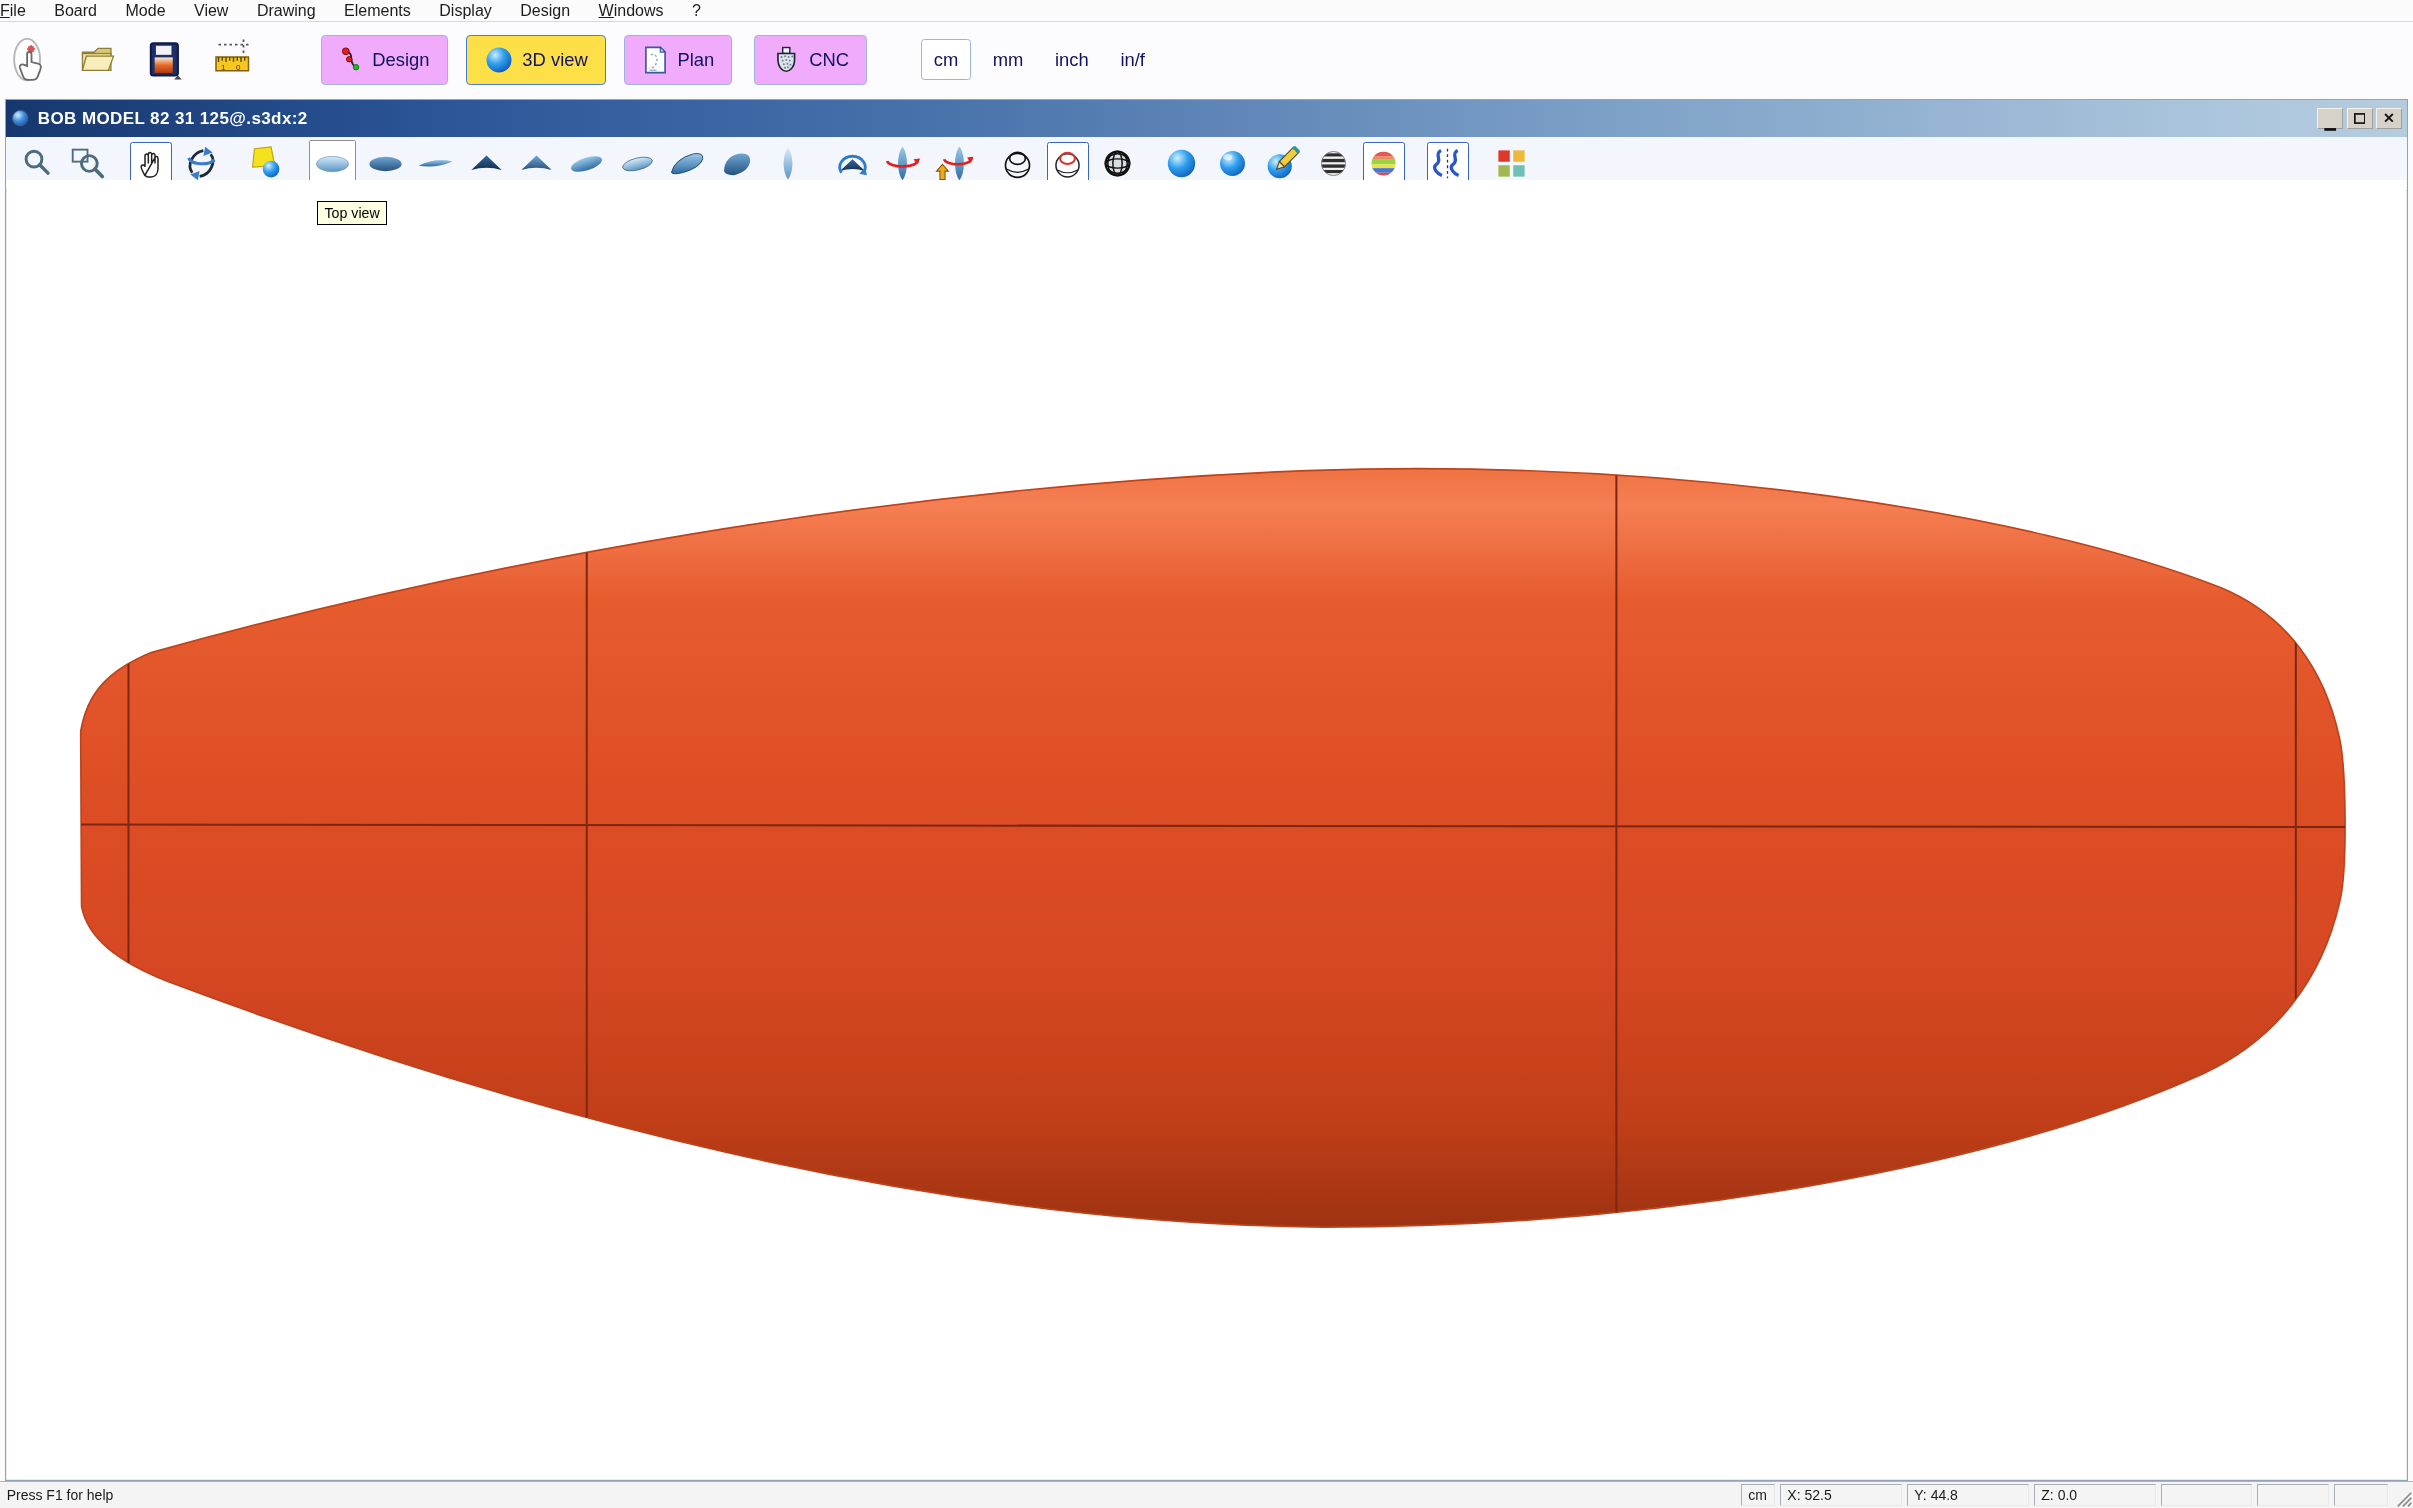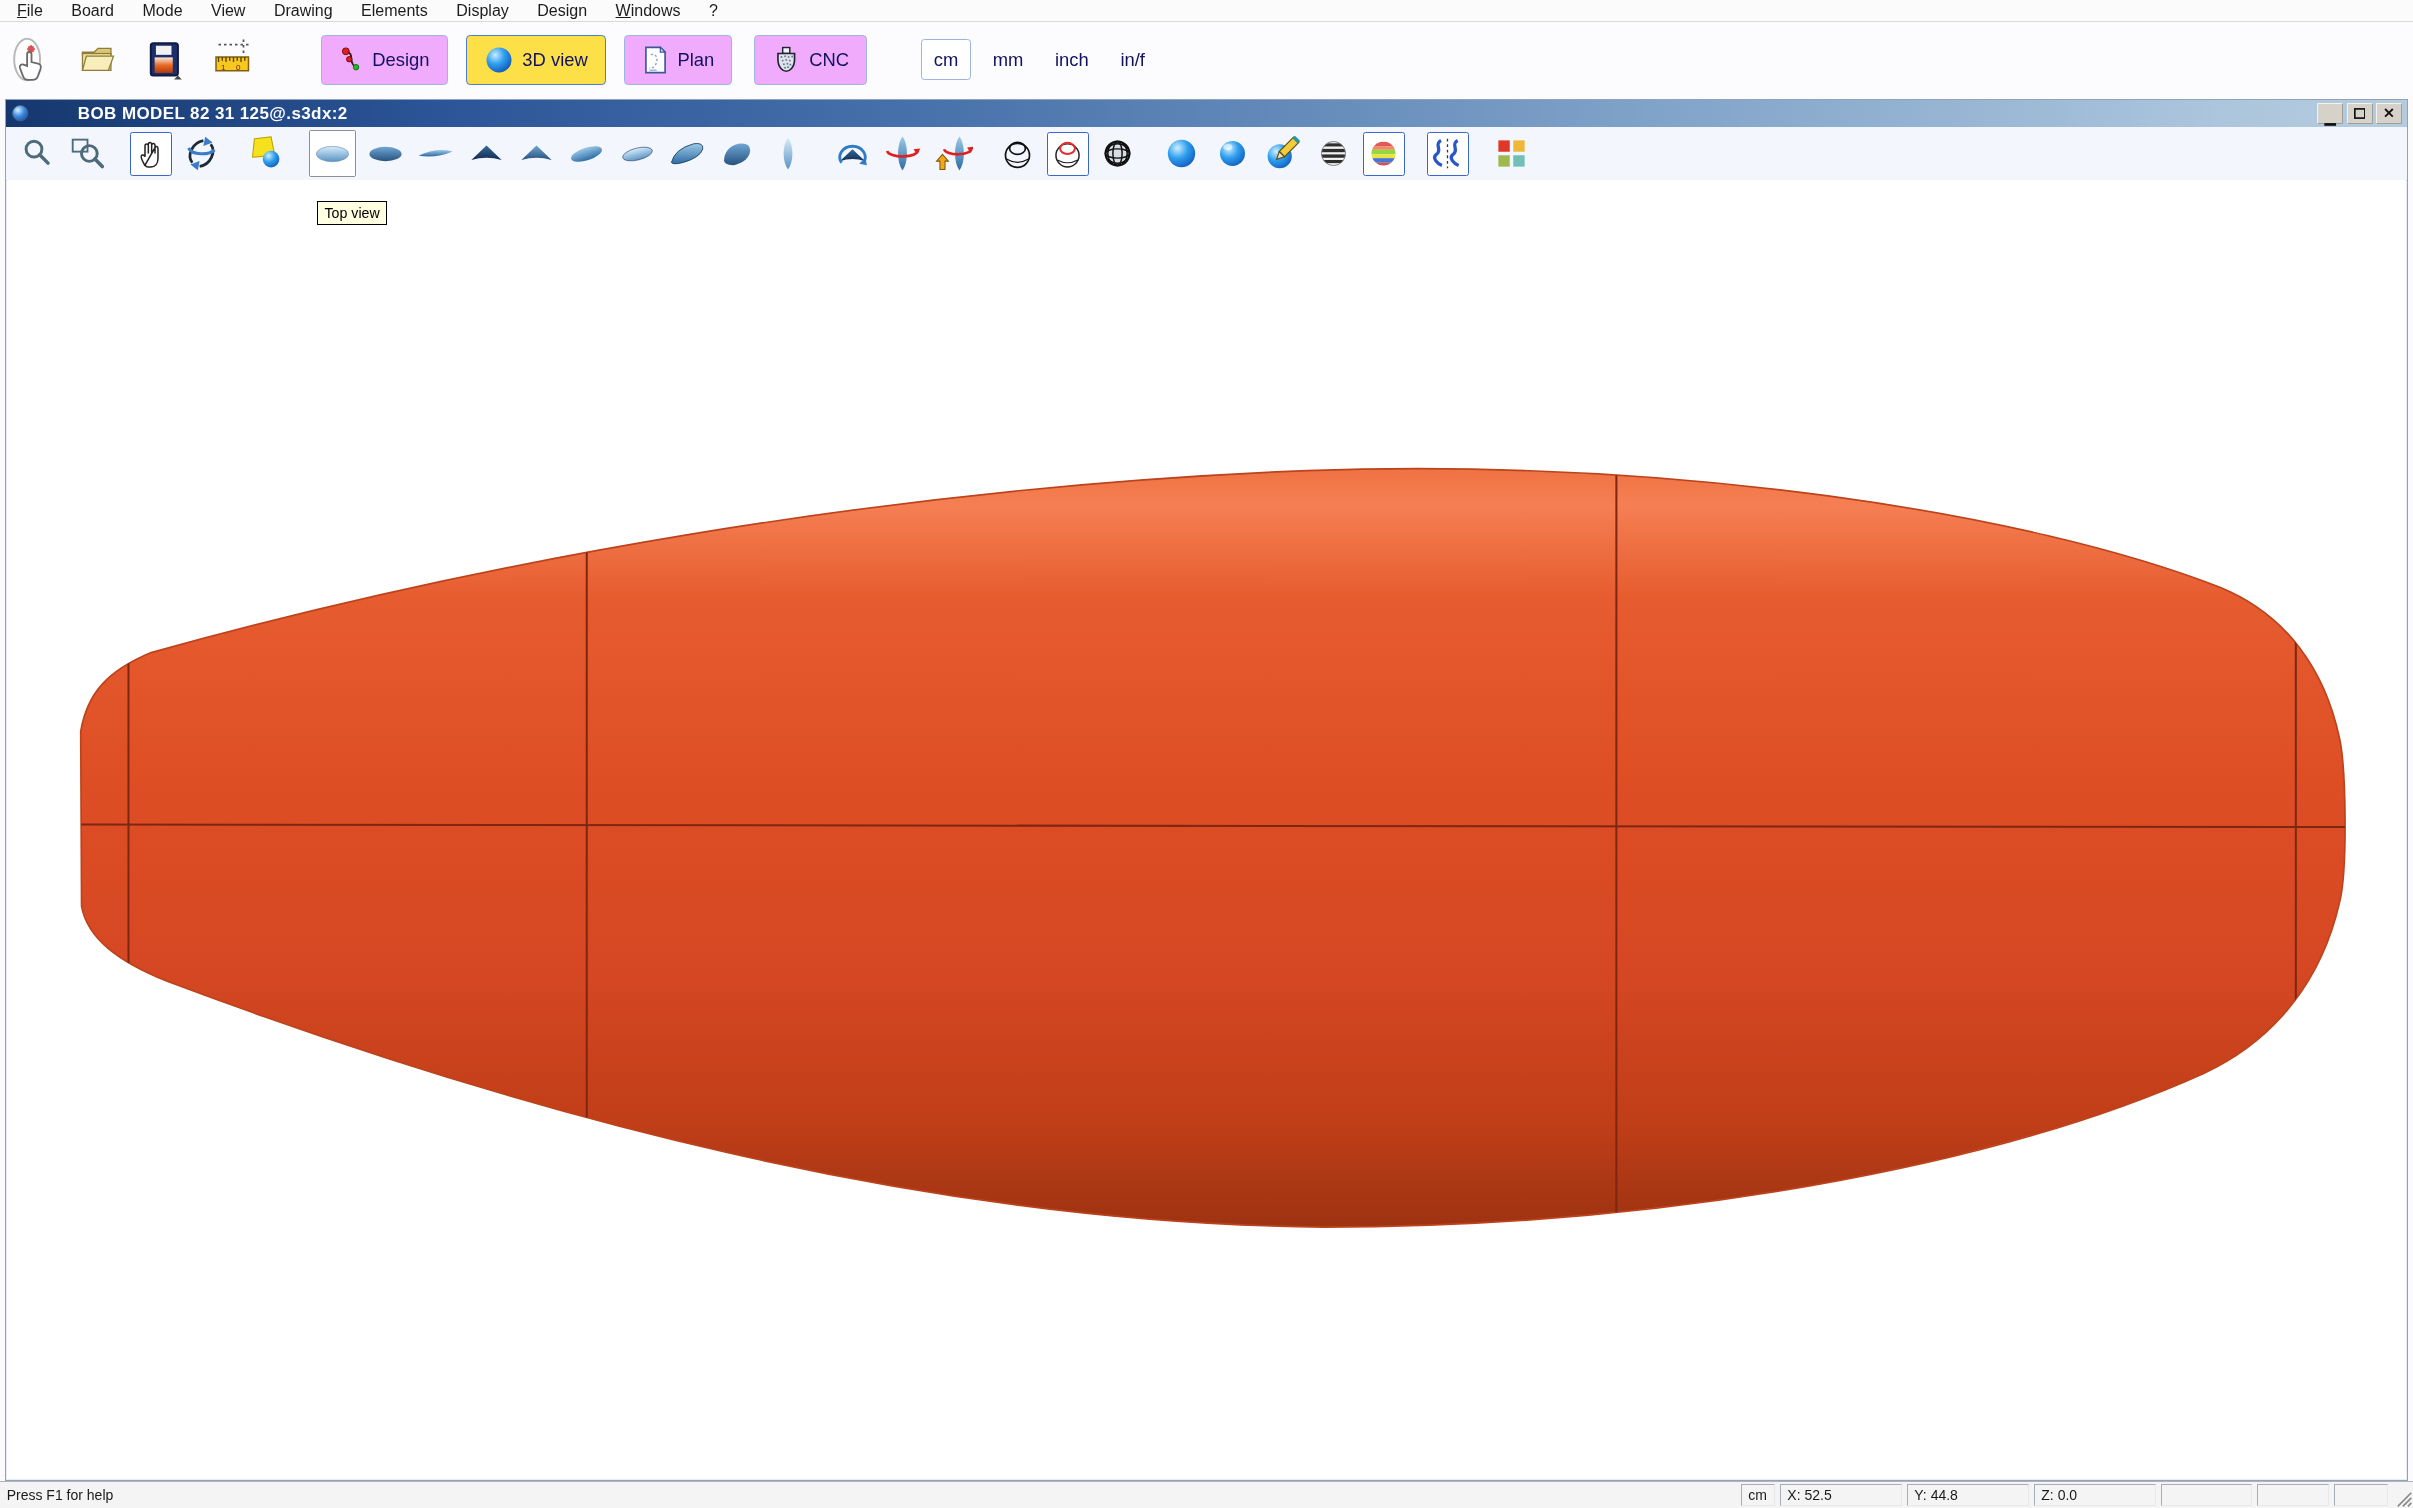--- a/index.html
+++ b/index.html
@@ -1,42 +1,42 @@
 <!DOCTYPE html>
 <html style="font-size:13.4px"><head>
 <meta charset="utf-8">
 <style>
   * { margin:0; padding:0; box-sizing:border-box; }
   html,body { width:2413px; height:1508px; overflow:hidden;
     font-family:"Liberation Sans", sans-serif; background:#fbfbfb; }
 
   
   .menubar { height:22px; display:flex; align-items:center; gap:28.5px;
-    padding-left:17px; background:#fbfbfb; border-bottom:0.8px solid #d9d9d9;
+    padding-left:0; background:#fbfbfb; border-bottom:0.8px solid #d9d9d9;
     font-size:16px; color:#1c1c1c; }
   .menubar span { display:inline-block; cursor:default; }
   .menubar .mn::first-letter { text-decoration:underline; }
 
   
   .toolbar { height:75px; display:flex; align-items:center; background:#fcfcfe; }
   .tb-icon { width:45px; height:50px; display:flex; align-items:center; justify-content:center; }
   .tb-btn { height:50px; display:flex; align-items:center; gap:8.4px; padding:0 17px;
     border:0.8px solid #9db4e0; border-radius:4.2px; background:#f0abfc;
     color:#11125f; font-size:18.4px; }
   .tb-btn.active { border:1.7px solid #4d7cd6; background:#fde047; }
   .units { display:flex; align-items:center; gap:11.7px; margin-left:54px;
     color:#11125f; font-size:18.4px; }
   .unit { padding:8.4px 10px; }
   .unit.selected { border:0.8px solid #9db4e0; border-radius:3.4px; background:#ffffff; padding:8.4px 11.7px; }
 
   
   .docwin { position:absolute; left:5px; right:5px; top:99px; bottom:27px;
     border:0.8px solid #94a2b8; background:#ffffff; box-shadow:inset 0 0 0 0.8px #e4e9f1; }
-  .titlebar { height:27px; display:flex; align-items:center; padding:0 5px;
-    background:linear-gradient(to right,#16376E 0%,#2B5597 18%,#4A74AC 40%,#7FA2C8 68%,#ABC5DC 92%,#B5CCDE 100%);gap:40px; }
+  .titlebar { height:37px; display:flex; align-items:center; padding:0 5px;
+    background:linear-gradient(to right,#16376E 0%,#2B5597 18%,#4A74AC 40%,#7FA2C8 68%,#ABC5DC 92%,#B5CCDE 100%); }
   .titlebar .title { color:#ffffff; font-weight:bold; font-size:17px; margin-left:8.4px;
     letter-spacing:0.4px; white-space:nowrap; }
   .win-controls { margin-left:auto; display:flex; gap:3.4px; }
   .win-btn { width:26px; height:21px; background:#d6d2ca; border:1.7px outset #f4f2ee;
     display:flex; align-items:center; justify-content:center;
     font-size:14.2px; font-weight:bold; color:#111; line-height:1; }
   .win-btn.min span { transform:translateY(4.2px); }
 
   
   .viewbar { height:54px; display:flex; align-items:center; background:#f3f6fc;

